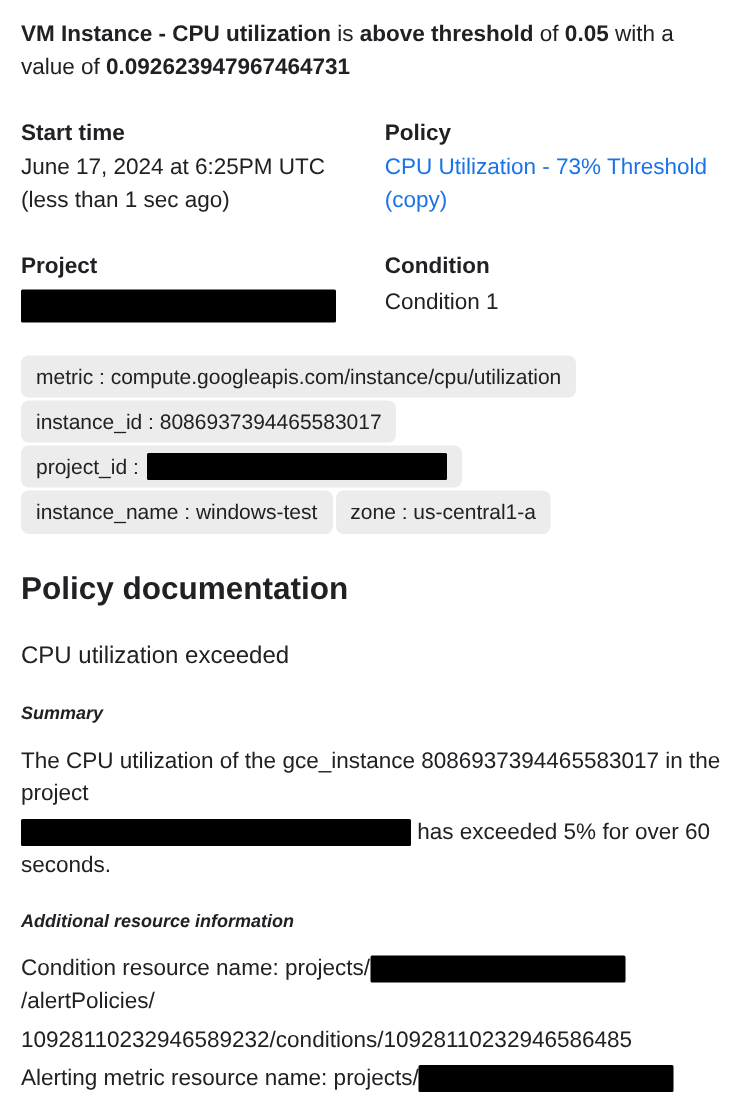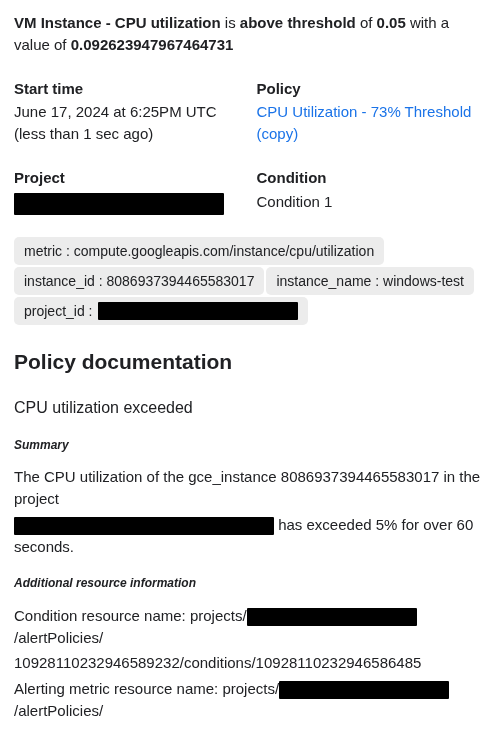--- a/index.html
+++ b/index.html
@@ -84,25 +84,26 @@
   </div>
   <div class="meta-col">
     <div class="meta-label">Condition</div>
     <div class="meta-value">Condition 1</div>
   </div>
 </div>
 
 <div class="chips">
   <span class="chip">metric : compute.googleapis.com/instance/cpu/utilization</span>
   <span class="chip">instance_id : 8086937394465583017</span>
-  <span class="chip">instance_name : windows-test</span>
   <span class="chip">
     <span>project_id :</span>
     <span class="redact" style="width:200px;"></span>
   </span>
+  <span class="chip">instance_name : windows-test</span>
+  <span class="chip">zone : us-central1-a</span>
 </div>
 
 <h2 class="pd">Policy documentation</h2>
 
 <h3 class="sub">CPU utilization exceeded</h3>
 
 <h4 class="mini">Summary</h4>
 
 <p class="body">The CPU utilization of the gce_instance 8086937394465583017 in the project</p>
 <p class="body">

